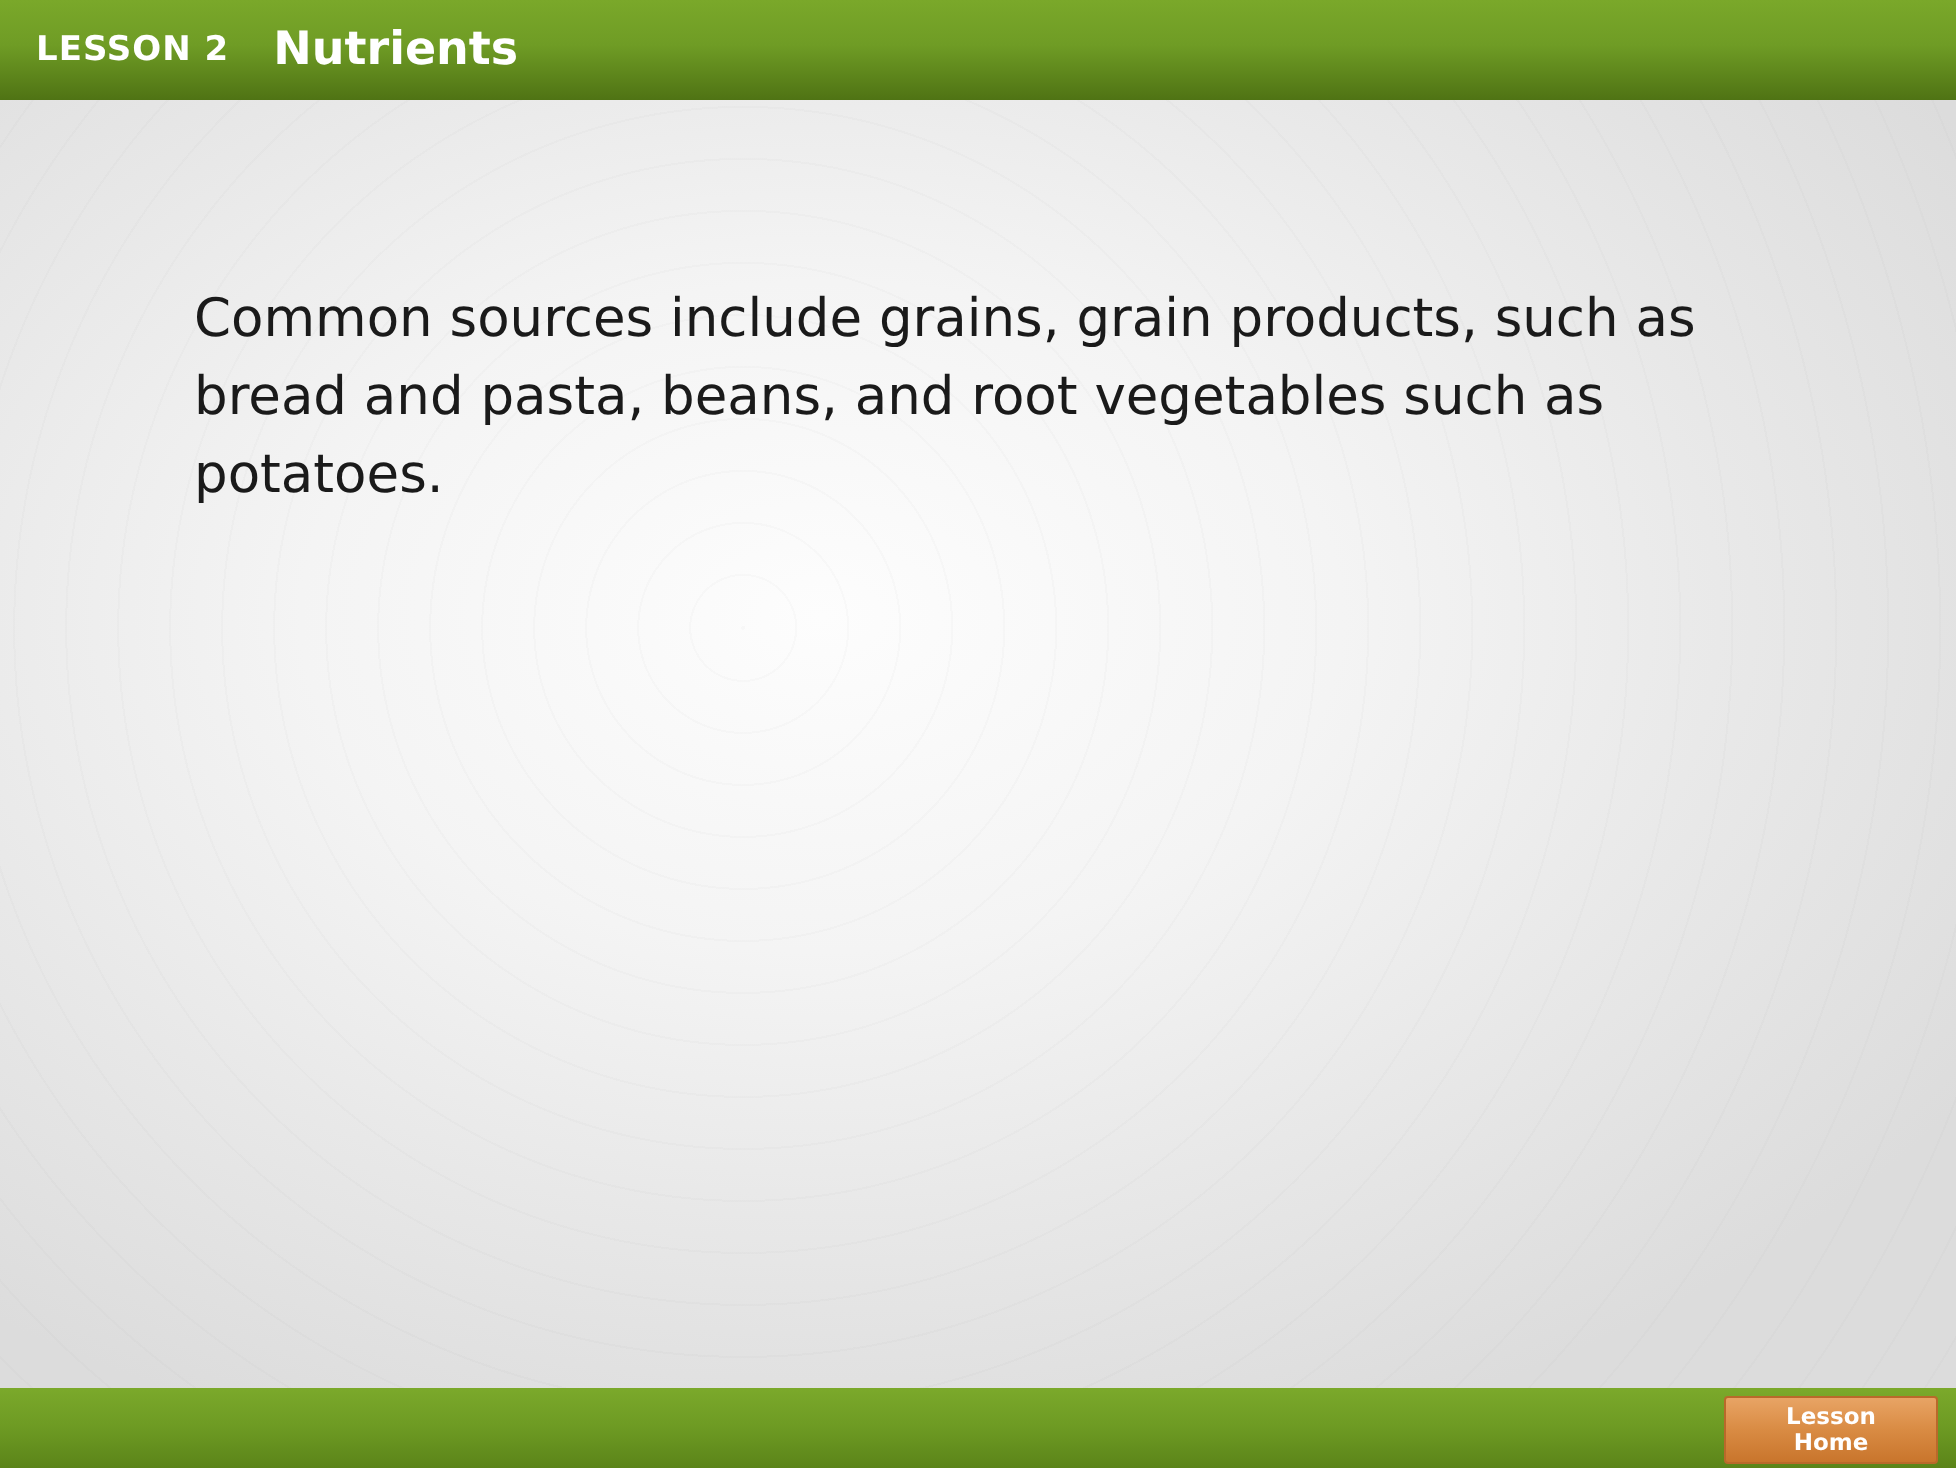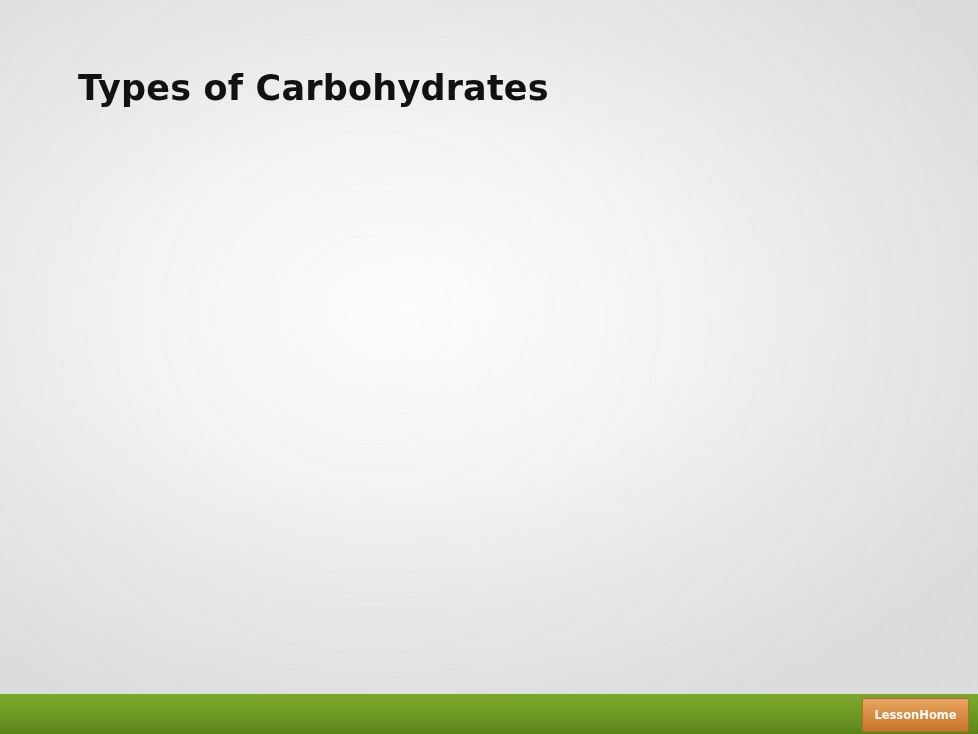--- a/index.html
+++ b/index.html
@@ -139,36 +139,40 @@
     height: 32px;
     background: linear-gradient(180deg, #e8a465 0%, #d98b43 50%, #c9752c 100%);
     border: 1px solid #b9692a;
     border-radius: 2px;
     color: #ffffff;
     font-size: 11.5px;
     font-weight: bold;
     line-height: 13px;
     text-align: center;
     display: flex;
-    flex-direction: row;
+    flex-direction: column;
     align-items: center;
     justify-content: center;
     cursor: pointer;
   }
 </style>
 </head>
 <body>
 
 <div class="slide">
 
+  <div class="header">
+    <span class="lesson-num">LESSON 2</span>
+    <span class="lesson-title">Nutrients</span>
+  </div>
 
   <div class="content">
-    <div class="slide-title">Types of Carbohydrates</div>
 
     <div class="body-block">
+      <div class="para">Common sources include grains, grain products, such as bread and pasta, beans, and root vegetables such as potatoes.</div>
     </div>
   </div>
 
   <div class="footer">
     <div class="home-button">
       <span>Lesson</span>
       <span>Home</span>
     </div>
   </div>
 

